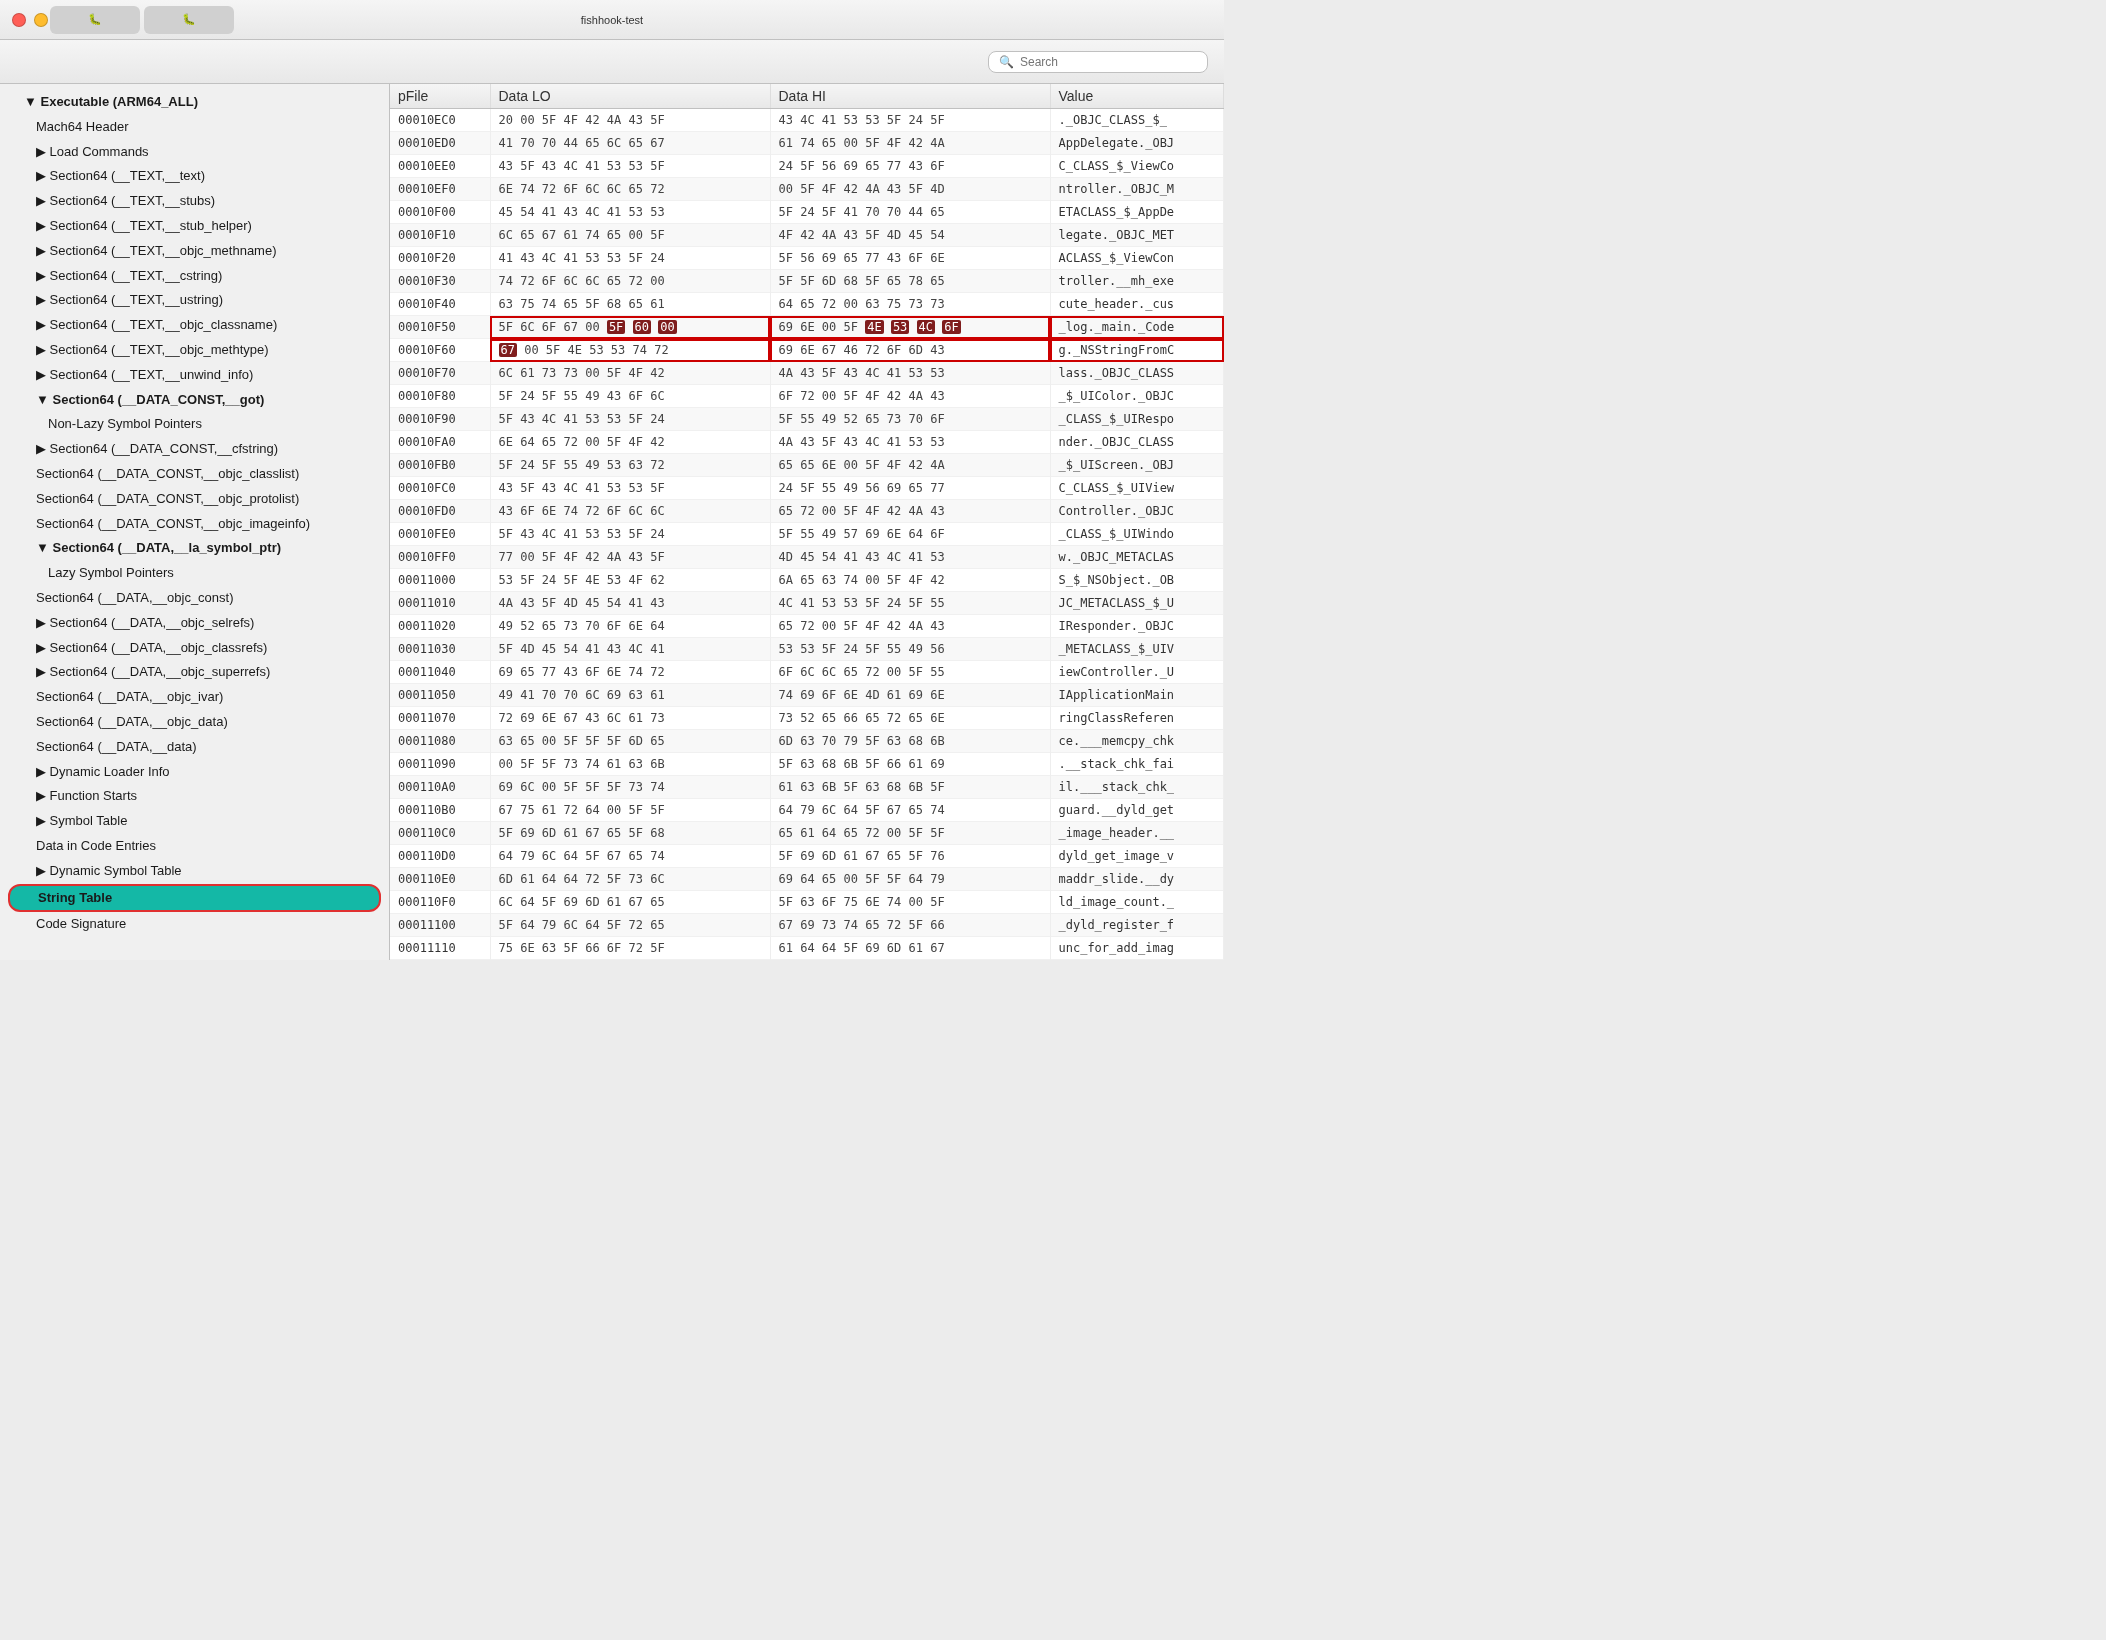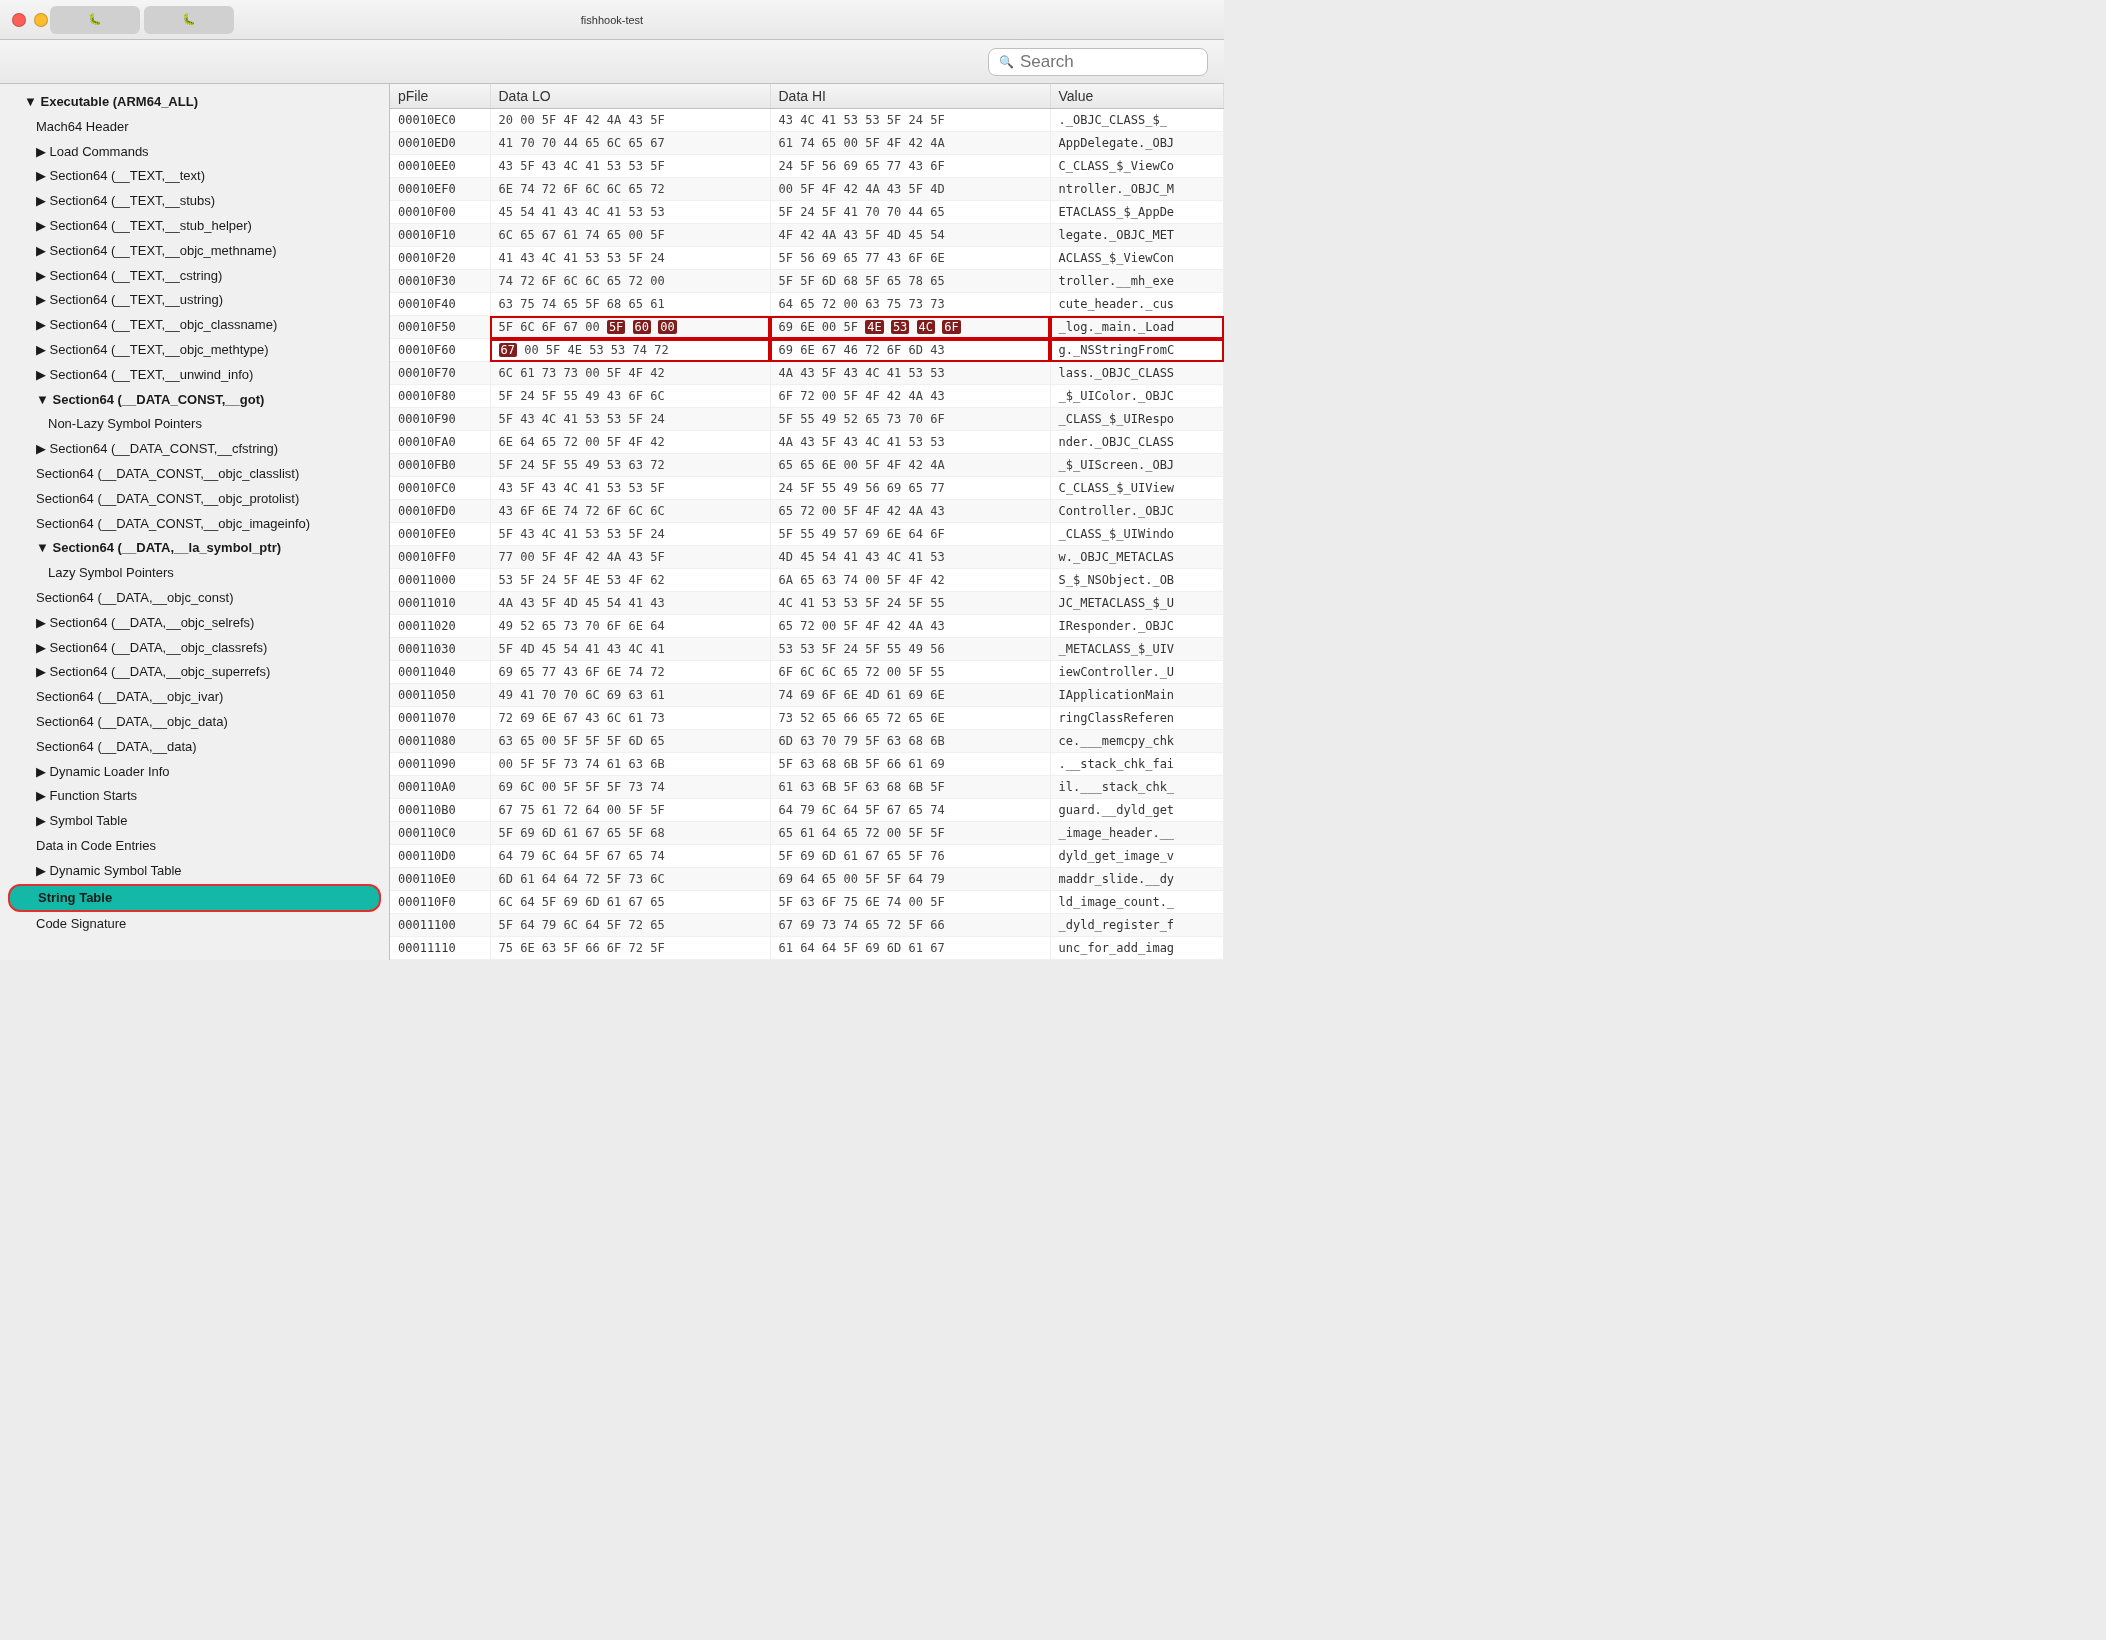--- a/index.html
+++ b/index.html
@@ -80,21 +80,21 @@
       border: 1px solid #c0c0c0;
       border-radius: 8px;
       padding: 3px 10px;
       width: 220px;
       gap: 6px;
     }
     .search-box input {
       border: none;
       outline: none;
       background: transparent;
-      font-size: 17px;
+      font-size: 12px;
       color: #333;
       width: 100%;
     }
     .search-icon-svg {
       color: #999;
       font-size: 12px;
     }
     
     .main-layout {
       display: flex;
@@ -331,21 +331,21 @@
             <tr>
               <td class="addr col-pfile">00010F40</td>
               <td class="hex col-datalo">63 75 74 65 5F 68 65 61</td>
               <td class="hex col-datahi">64 65 72 00 63 75 73 73</td>
               <td class="value col-value">cute_header._cus</td>
             </tr>
             <tr class="red-outline-row">
               <td class="addr col-pfile">00010F50</td>
               <td class="hex col-datalo">5F 6C 6F 67 00 <span class="selected-hex">5F</span> <span class="selected-hex">60</span> <span class="selected-hex">00</span></td>
               <td class="hex col-datahi">69 6E 00 5F <span class="selected-hex">4E</span> <span class="selected-hex">53</span> <span class="selected-hex">4C</span> <span class="selected-hex">6F</span></td>
-              <td class="value col-value">_log._main._<span class="selected-hex">Load</span></td>
+              <td class="value col-value">_log._main._<span class="selected-hex">Code</span></td>
             </tr>
             <tr class="red-outline-row">
               <td class="addr col-pfile">00010F60</td>
               <td class="hex col-datalo"><span class="selected-hex">67</span> 00 5F 4E 53 53 74 72</td>
               <td class="hex col-datahi">69 6E 67 46 72 6F 6D 43</td>
               <td class="value col-value"><span class="selected-hex">g</span>._NSStringFromC</td>
             </tr>
             <tr>
               <td class="addr col-pfile">00010F70</td>
               <td class="hex col-datalo">6C 61 73 73 00 5F 4F 42</td>

